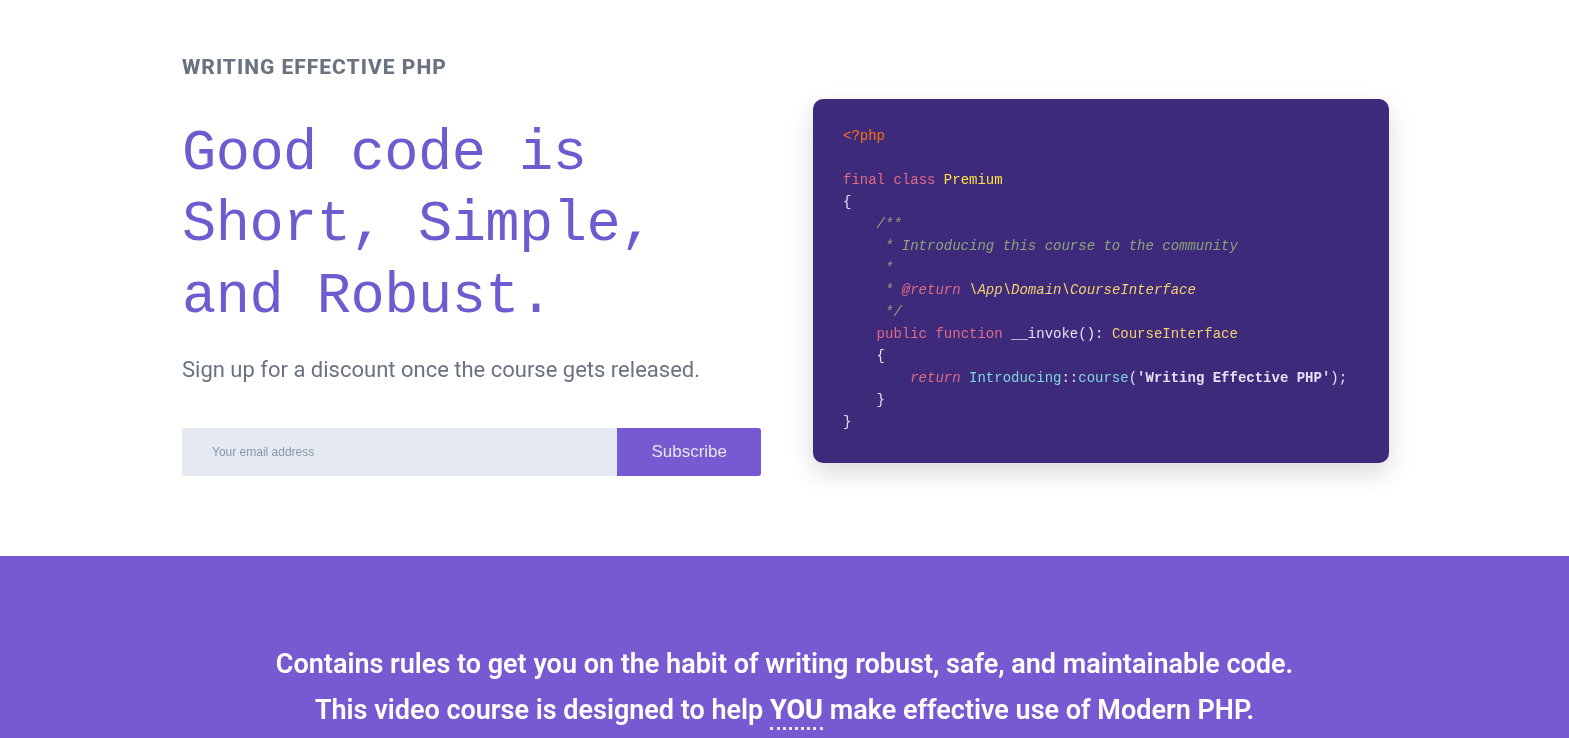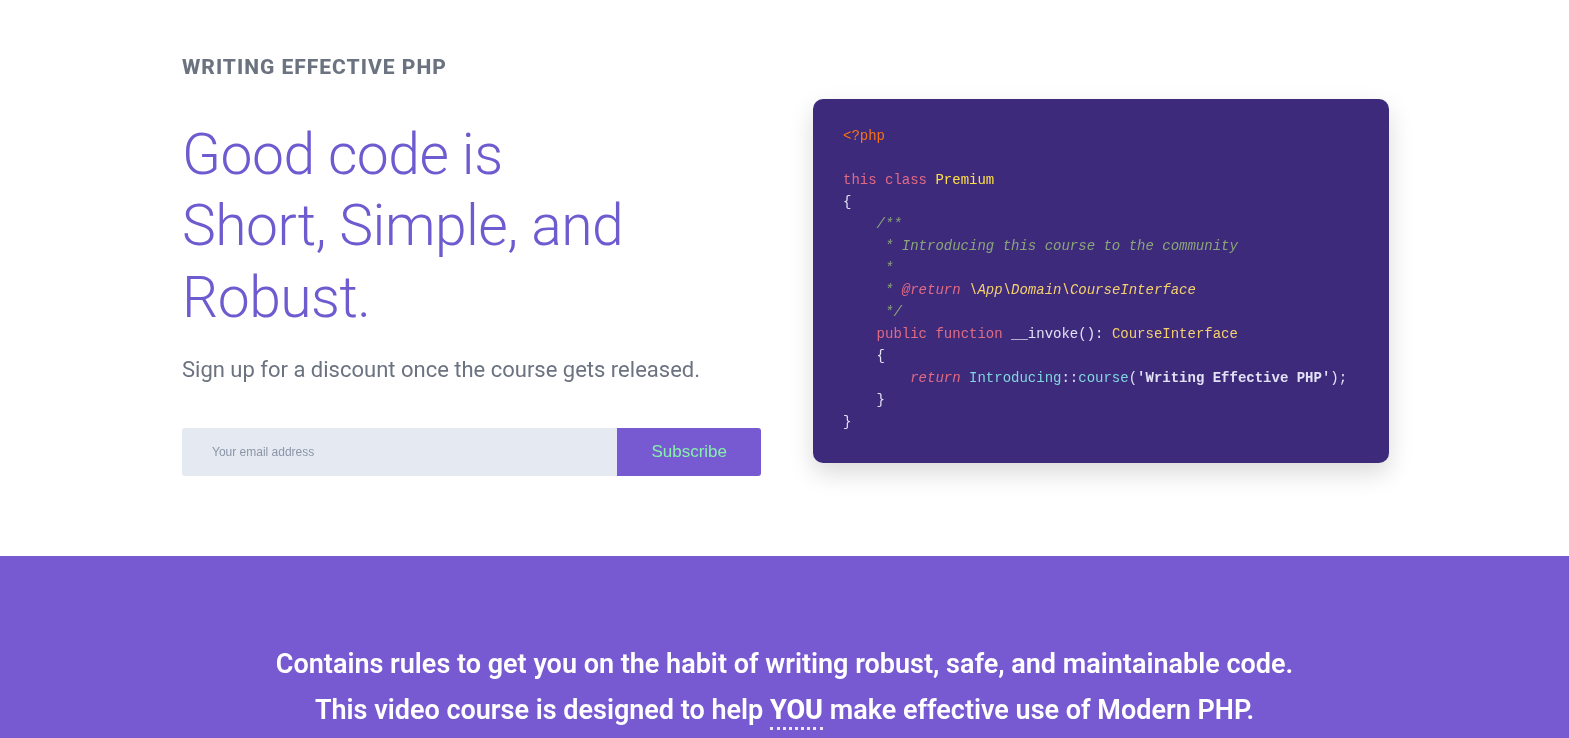--- a/index.html
+++ b/index.html
@@ -24,20 +24,21 @@
     text-transform: uppercase;
     margin-bottom: 40px;
   }
   .headline {
     font-size: 57px;
     font-weight: 300;
     line-height: 1.25;
     color: #6d5bd0;
     margin-bottom: 24px;
     letter-spacing: -0.5px;
+    font-family: Liberation Mono, monospace;
   }
   .tagline {
     font-size: 22px;
     color: #6b7280;
     margin-bottom: 46px;
   }
   .signup-row { display: flex; }
   .email-input {
     flex: 1;
     padding: 14px 30px;
@@ -45,21 +46,21 @@
     background: #e5e9f2;
     font-size: 12px;
     color: #374151;
     border-radius: 3px 0 0 3px;
     outline: none;
   }
   .email-input::placeholder { color: #8c96a8; }
   .subscribe-btn {
     padding: 14px 34px;
     background: #7759d1;
-    color: #86efac;
+    color: #e5e5e5;
     border: none;
     font-size: 17px;
     cursor: pointer;
     border-radius: 0 3px 3px 0;
     text-align: center;
   }
   .code-card {
     background: #3e2a7a;
     border-radius: 10px;
     padding: 26px 30px 30px 30px;
@@ -111,21 +112,21 @@
     </h1>
     <p class="tagline">Sign up for a discount once the course gets released.</p>
     <div class="signup-row">
       <input class="email-input" type="email" placeholder="Your email address" style="">
       <button class="subscribe-btn">Subscribe</button>
     </div>
   </div>
 
   <div class="code-card"><span class="tok-tag">&lt;?php</span>
 
-<span class="tok-keyword">this</span> <span class="tok-keyword">class</span> <span class="tok-class">Premium</span>
+<span class="tok-keyword">final</span> <span class="tok-keyword">class</span> <span class="tok-class">Premium</span>
 <span>{</span>
 <span class="tok-comment">    /**</span>
 <span class="tok-comment">     * Introducing this course to the community</span>
 <span class="tok-comment">     *</span>
 <span class="tok-comment">     * </span><span class="tok-anno">@return</span><span class="tok-ns"> \</span><span class="tok-ns">App</span><span class="tok-ns">\</span><span class="tok-ns">Domain</span><span class="tok-ns">\</span><span class="tok-ns">CourseInterface</span>
 <span class="tok-comment">     */</span>
     <span class="tok-keyword">public</span> <span class="tok-keyword">function</span> <span class="tok-func">__invoke</span><span>(): </span><span class="tok-type">CourseInterface</span>
 <span>    {</span>
 <span class="tok-ret">        return</span><span class="tok-call"> Introducing</span><span>::</span><span class="tok-call">course</span><span>(</span><span class="tok-string">'Writing Effective PHP'</span><span>);</span>
 <span>    }</span>

